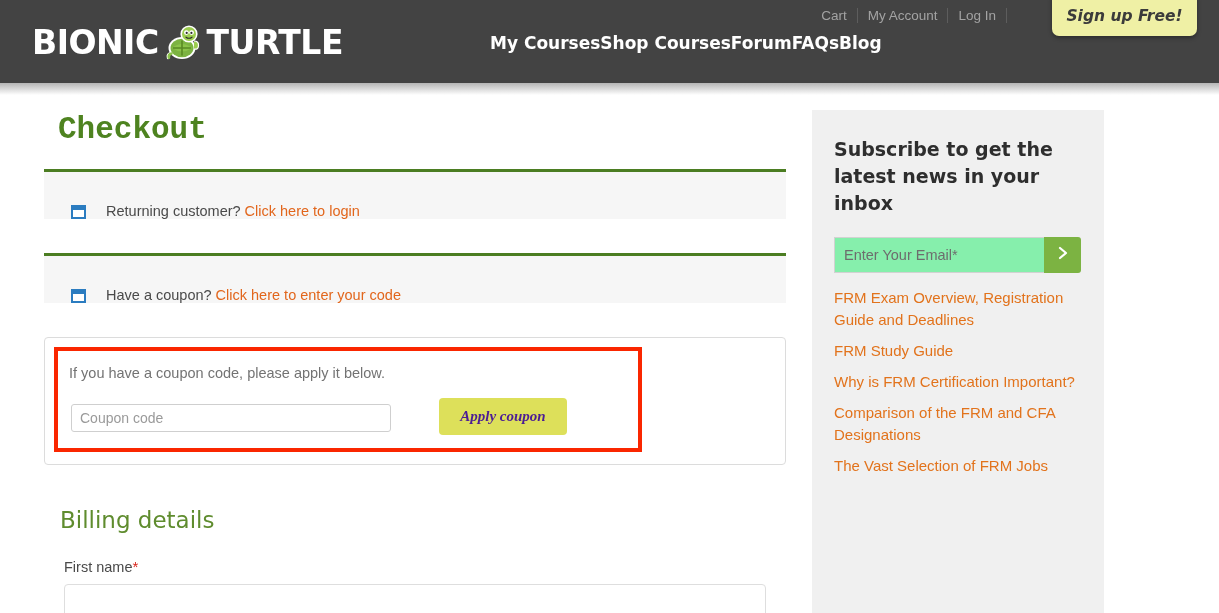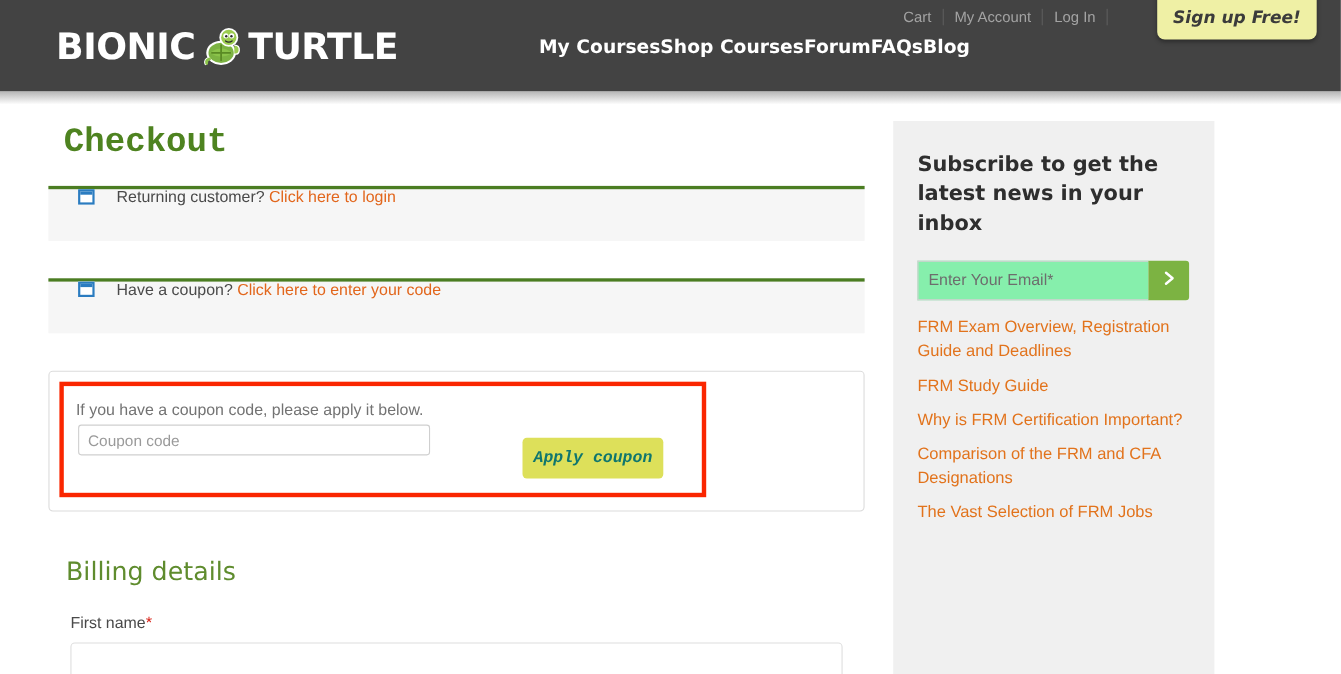--- a/index.html
+++ b/index.html
@@ -19,21 +19,21 @@
   }
   #header-shadow {
     position: absolute; left: 0; top: 83px;
     width: 1219px; height: 12px;
     background: linear-gradient(to bottom, rgba(120,120,120,0.55), rgba(255,255,255,0));
     z-index: 5;
   }
 
   
   #brand-logo {
-    position: absolute; left: 51px; top: 19px;
+    position: absolute; left: 32px; top: 19px;
     display: flex; align-items: center;
     height: 46px;
     justify-content: flex-end;
   }
   .logo-word {
     font-family: "DejaVu Sans", sans-serif;
     font-weight: bold;
     font-size: 33px;
     letter-spacing: -0.5px;
     color: #ffffff;
@@ -111,21 +111,21 @@
     font-size: 31px;
     color: #4e8320;
     margin: 0 0 24px 14px;
     line-height: 1;
   }
 
   .notice-row {
     background: #f6f6f6;
     border-top: 3px solid #4b7d22;
     height: 50px;
-    display: flex; align-items: flex-start;
+    display: flex; align-items: flex-end;
     padding-left: 27px;
     margin-bottom: 34px;
     font-size: 14.5px;
     color: #4a4a4a;
   }
   .notice-icon {
     width: 15px; height: 14px;
     border: 2px solid #2b7cc0;
     background: #ffffff;
     margin-right: 20px;
@@ -158,44 +158,43 @@
     width: 588px; height: 105px;
     border: 4px solid #fa2600;
     pointer-events: none;
   }
   #coupon-hint {
     position: absolute; left: 24px; top: 27px;
     font-size: 14.5px;
     color: #737373;
   }
   #coupon-code-input {
-    position: absolute; left: 26px; top: 48px;
+    position: absolute; left: 26px; top: 66px;
     width: 320px; height: 28px;
     border: 1px solid #cfcfcf;
     border-radius: 3px;
     font-family: "Liberation Sans", sans-serif;
     font-size: 14px;
     color: #454545;
     padding: 0 8px;
     background: #fff;
     outline: none;
   }
   #coupon-code-input::placeholder { color: #9a9a9a; }
   #apply-coupon-button {
     position: absolute; left: 394px; top: 60px;
     width: 128px; height: 37px;
     background: #dde05a;
     border: none;
     border-radius: 4px;
-    font-family: Liberation Mono, monospace;
+    font-family: Liberation Serif, serif;
     font-weight: bold; font-style: italic;
     font-size: 15px;
-    color: #0f766e;
+    color: #4c1d95;
     cursor: pointer;
-    margin-left: 36px;
   }
 
   
   #billing-title {
     font-family: "DejaVu Sans", sans-serif;
     font-size: 23px;
     color: #5f8c2e;
     margin: 42px 0 0 16px;
     font-weight: normal;
   }

